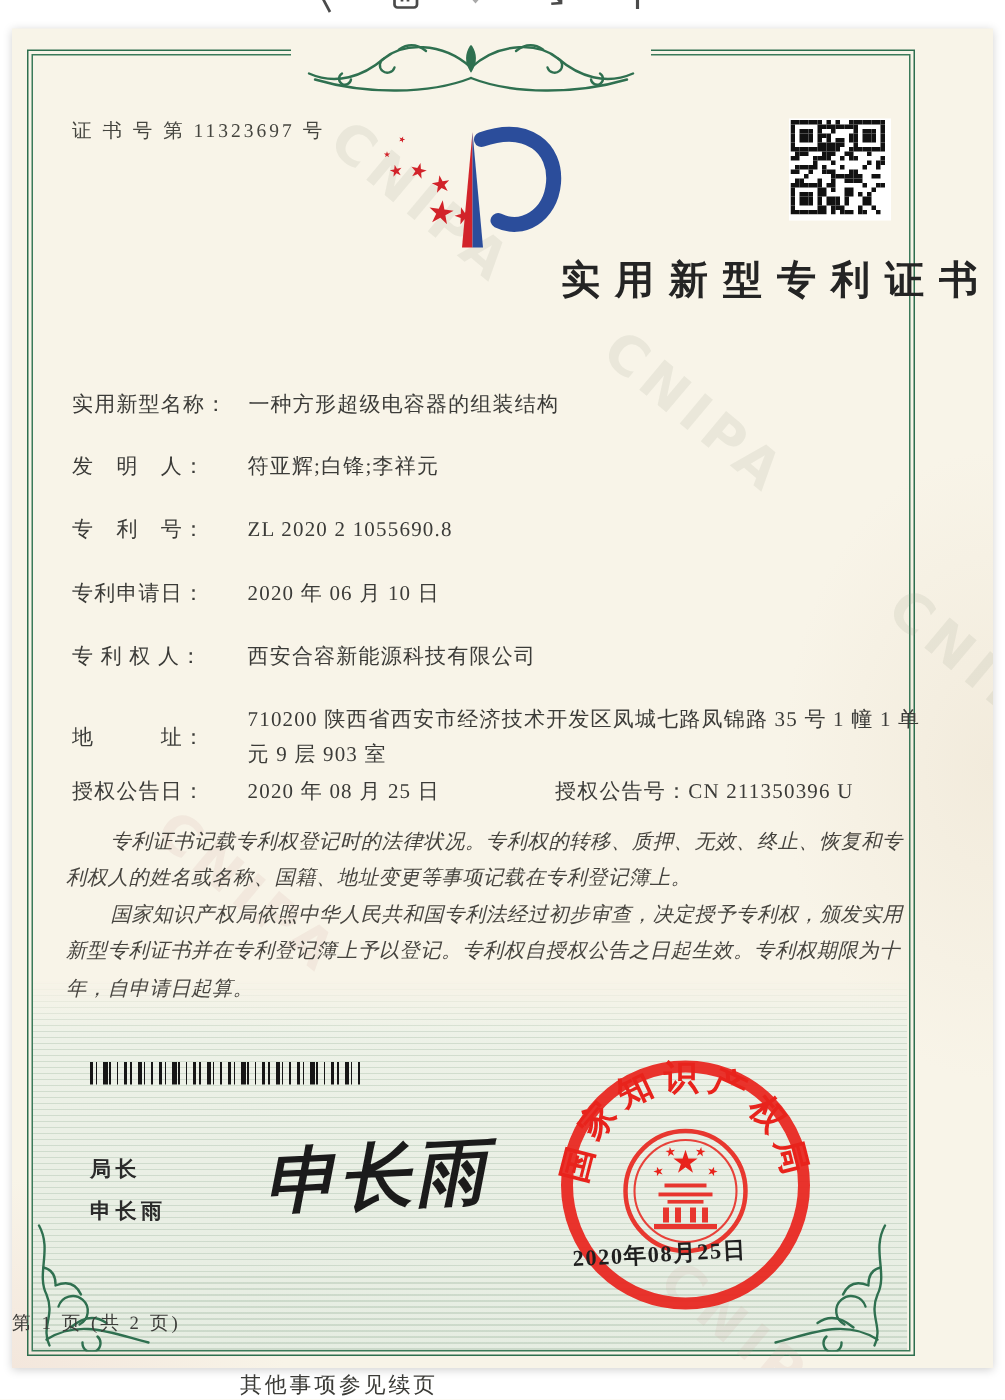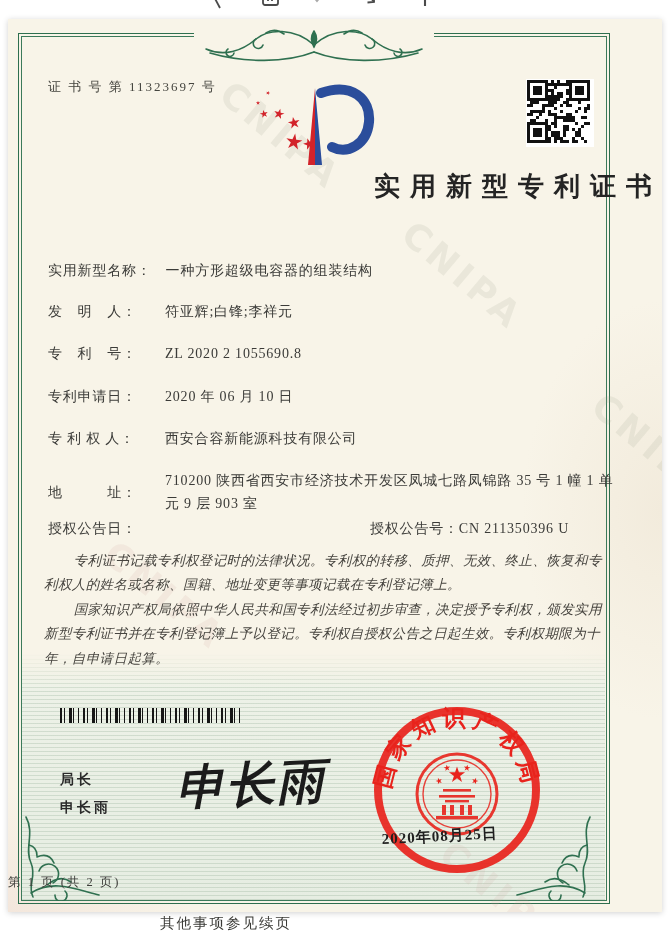--- a/index.html
+++ b/index.html
@@ -432,20 +432,21 @@
   <div class="row" style="top:408px">
     <span class="flabel">专 利 权 人：</span>
     <span class="fvalue">西安合容新能源科技有限公司</span>
   </div>
   <div class="row" style="top:450px">
     <span class="flabel">地　　　址：</span>
     <span class="fvalue" style="max-width:452px">710200 陕西省西安市经济技术开发区凤城七路凤锦路 35 号 1 幢 1 单元 9 层 903 室</span>
   </div>
   <div class="row" style="top:498px">
     <span class="flabel">授权公告日：</span>
+    <span class="fvalue">2020 年 08 月 25 日</span>
     <span class="pair2">
       <span>授权公告号：</span>
       <span>CN 211350396 U</span>
     </span>
   </div>
 
   <div class="paras">
     <p>专利证书记载专利权登记时的法律状况。专利权的转移、质押、无效、终止、恢复和专利权人的姓名或名称、国籍、地址变更等事项记载在专利登记簿上。</p>
     <p>国家知识产权局依照中华人民共和国专利法经过初步审查，决定授予专利权，颁发实用新型专利证书并在专利登记簿上予以登记。专利权自授权公告之日起生效。专利权期限为十年，自申请日起算。</p>
   </div>

